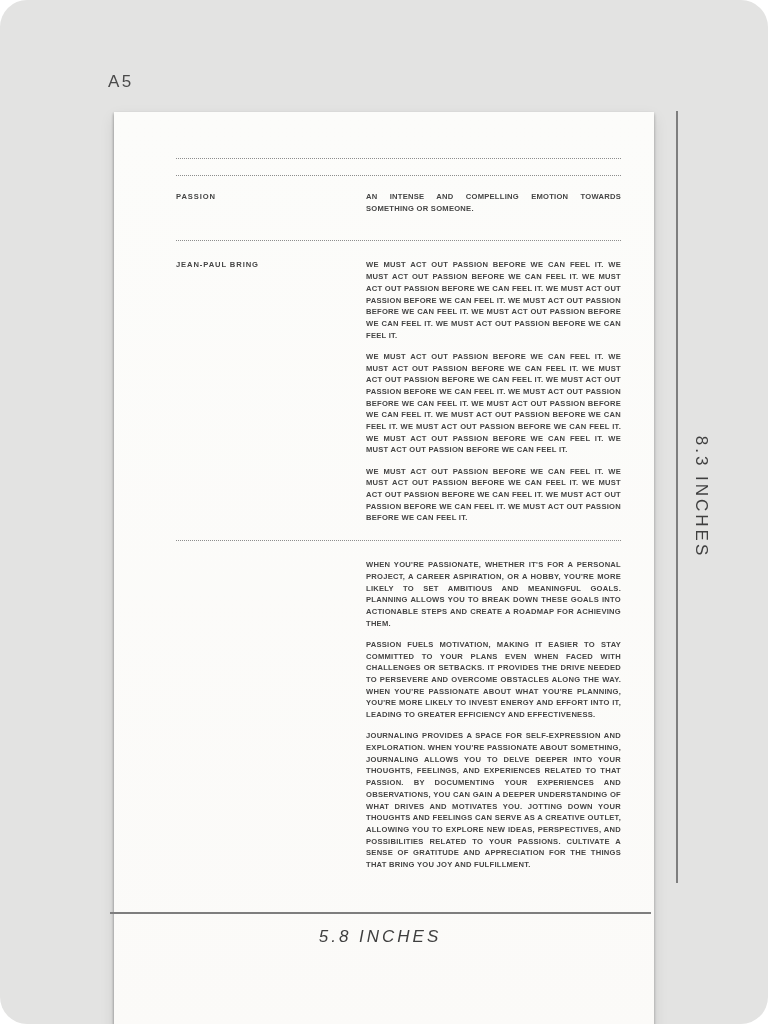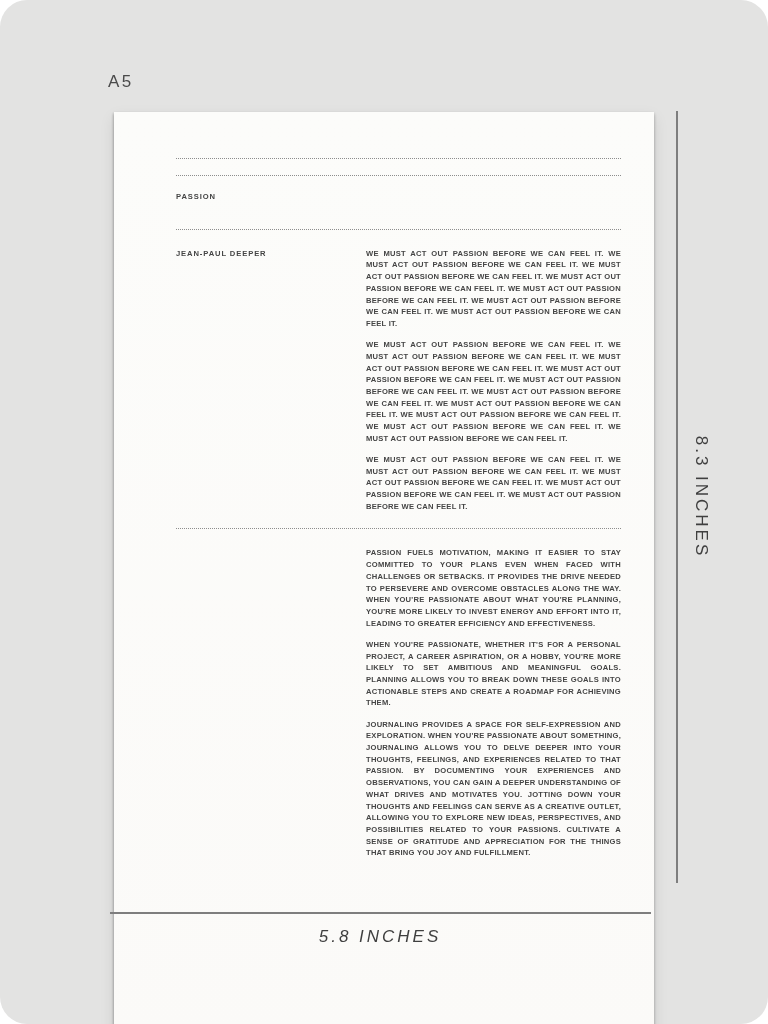--- a/index.html
+++ b/index.html
@@ -71,40 +71,41 @@
   <div class="format-label">A5</div>
 
   <div class="page">
     <div class="content">
 
       <hr class="dotted">
       <hr class="dotted second">
 
       <div class="row def">
         <div class="label-col">PASSION</div>
+        <div class="text-col">AN INTENSE AND COMPELLING EMOTION TOWARDS SOMETHING OR SOMEONE.</div>
       </div>
 
       <hr class="dotted after-def">
 
       <div class="row quote">
-        <div class="label-col">JEAN-PAUL DEEPER</div>
+        <div class="label-col">JEAN-PAUL BRING</div>
         <div class="text-col">
             <p>WE MUST ACT OUT PASSION BEFORE WE CAN FEEL IT. WE MUST ACT OUT PASSION BEFORE WE CAN FEEL IT. WE MUST ACT OUT PASSION BEFORE WE CAN FEEL IT. WE MUST ACT OUT PASSION BEFORE WE CAN FEEL IT. WE MUST ACT OUT PASSION BEFORE WE CAN FEEL IT. WE MUST ACT OUT PASSION BEFORE WE CAN FEEL IT. WE MUST ACT OUT PASSION BEFORE WE CAN FEEL IT.</p>
             <p>WE MUST ACT OUT PASSION BEFORE WE CAN FEEL IT. WE MUST ACT OUT PASSION BEFORE WE CAN FEEL IT. WE MUST ACT OUT PASSION BEFORE WE CAN FEEL IT. WE MUST ACT OUT PASSION BEFORE WE CAN FEEL IT. WE MUST ACT OUT PASSION BEFORE WE CAN FEEL IT. WE MUST ACT OUT PASSION BEFORE WE CAN FEEL IT. WE MUST ACT OUT PASSION BEFORE WE CAN FEEL IT. WE MUST ACT OUT PASSION BEFORE WE CAN FEEL IT. WE MUST ACT OUT PASSION BEFORE WE CAN FEEL IT. WE MUST ACT OUT PASSION BEFORE WE CAN FEEL IT.</p>
             <p>WE MUST ACT OUT PASSION BEFORE WE CAN FEEL IT. WE MUST ACT OUT PASSION BEFORE WE CAN FEEL IT. WE MUST ACT OUT PASSION BEFORE WE CAN FEEL IT. WE MUST ACT OUT PASSION BEFORE WE CAN FEEL IT. WE MUST ACT OUT PASSION BEFORE WE CAN FEEL IT.</p>
           </div>
       </div>
 
       <hr class="dotted after-quote">
 
       <div class="row notes">
         <div class="label-col"></div>
         <div class="text-col">
+            <p>WHEN YOU'RE PASSIONATE, WHETHER IT'S FOR A PERSONAL PROJECT, A CAREER ASPIRATION, OR A HOBBY, YOU'RE MORE LIKELY TO SET AMBITIOUS AND MEANINGFUL GOALS. PLANNING ALLOWS YOU TO BREAK DOWN THESE GOALS INTO ACTIONABLE STEPS AND CREATE A ROADMAP FOR ACHIEVING THEM.</p>
             <p>PASSION FUELS MOTIVATION, MAKING IT EASIER TO STAY COMMITTED TO YOUR PLANS EVEN WHEN FACED WITH CHALLENGES OR SETBACKS. IT PROVIDES THE DRIVE NEEDED TO PERSEVERE AND OVERCOME OBSTACLES ALONG THE WAY. WHEN YOU'RE PASSIONATE ABOUT WHAT YOU'RE PLANNING, YOU'RE MORE LIKELY TO INVEST ENERGY AND EFFORT INTO IT, LEADING TO GREATER EFFICIENCY AND EFFECTIVENESS.</p>
-            <p>WHEN YOU'RE PASSIONATE, WHETHER IT'S FOR A PERSONAL PROJECT, A CAREER ASPIRATION, OR A HOBBY, YOU'RE MORE LIKELY TO SET AMBITIOUS AND MEANINGFUL GOALS. PLANNING ALLOWS YOU TO BREAK DOWN THESE GOALS INTO ACTIONABLE STEPS AND CREATE A ROADMAP FOR ACHIEVING THEM.</p>
             <p>JOURNALING PROVIDES A SPACE FOR SELF-EXPRESSION AND EXPLORATION. WHEN YOU'RE PASSIONATE ABOUT SOMETHING, JOURNALING ALLOWS YOU TO DELVE DEEPER INTO YOUR THOUGHTS, FEELINGS, AND EXPERIENCES RELATED TO THAT PASSION. BY DOCUMENTING YOUR EXPERIENCES AND OBSERVATIONS, YOU CAN GAIN A DEEPER UNDERSTANDING OF WHAT DRIVES AND MOTIVATES YOU. JOTTING DOWN YOUR THOUGHTS AND FEELINGS CAN SERVE AS A CREATIVE OUTLET, ALLOWING YOU TO EXPLORE NEW IDEAS, PERSPECTIVES, AND POSSIBILITIES RELATED TO YOUR PASSIONS. CULTIVATE A SENSE OF GRATITUDE AND APPRECIATION FOR THE THINGS THAT BRING YOU JOY AND FULFILLMENT.</p>
           </div>
       </div>
 
     </div>
   </div>
 
   <div class="v-ruler-line"></div>
   <div class="v-ruler-label">8.3 INCHES</div>
 

